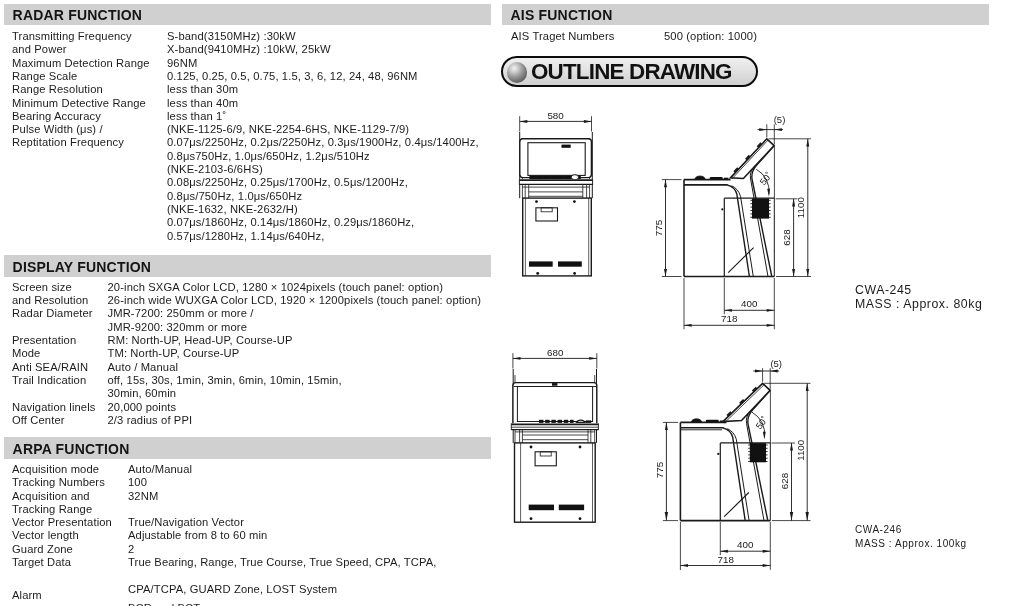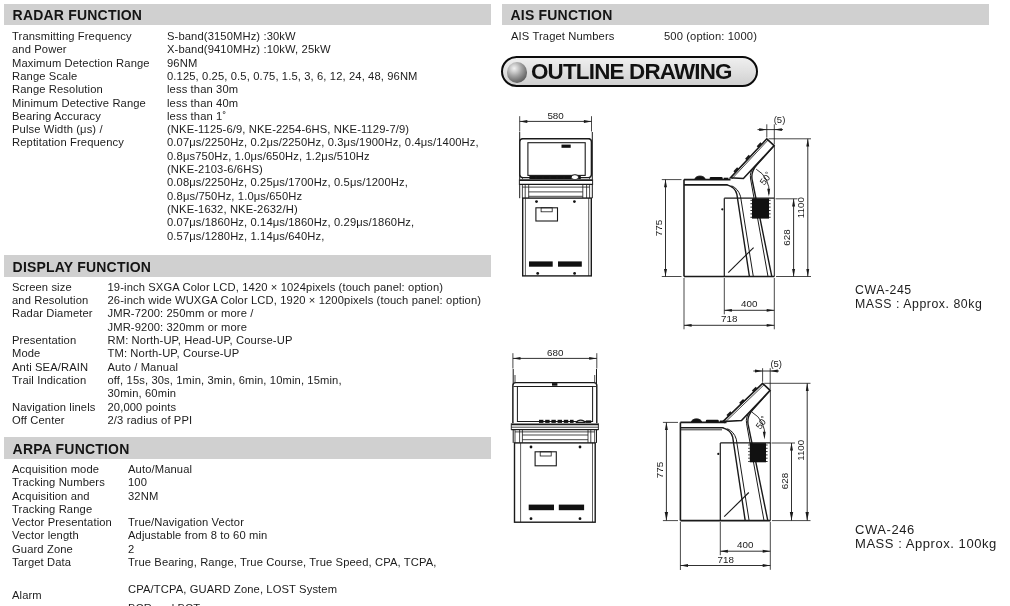--- a/index.html
+++ b/index.html
@@ -58,21 +58,21 @@
 <div class="ln lab" style="top:308.9px;">Radar Diameter</div>
 <div class="ln lab" style="top:335.5px;">Presentation</div>
 <div class="ln lab" style="top:348.8px;">Mode</div>
 <div class="ln lab" style="top:362.1px;">Anti SEA/RAIN</div>
 <div class="ln lab" style="top:375.4px;">Trail Indication</div>
 <div class="ln lab" style="top:402.0px;">Navigation linels</div>
 <div class="ln lab" style="top:415.3px;">Off Center</div>
 </div>
 
 <div>
-<div class="ln" style="left:107.5px;top:282.3px;">19-inch SXGA Color LCD, 1420 × 1024pixels (touch panel: option)</div>
+<div class="ln" style="left:107.5px;top:282.3px;">20-inch SXGA Color LCD, 1280 × 1024pixels (touch panel: option)</div>
 <div class="ln" style="left:107.5px;top:295.6px;">26-inch wide WUXGA Color LCD, 1920 × 1200pixels (touch panel: option)</div>
 <div class="ln" style="left:107.5px;top:308.9px;">JMR-7200: 250mm or more /</div>
 <div class="ln" style="left:107.5px;top:322.2px;">JMR-9200: 320mm or more</div>
 <div class="ln" style="left:107.5px;top:335.5px;">RM: North-UP, Head-UP, Course-UP</div>
 <div class="ln" style="left:107.5px;top:348.8px;">TM: North-UP, Course-UP</div>
 <div class="ln" style="left:107.5px;top:362.1px;">Auto / Manual</div>
 <div class="ln" style="left:107.5px;top:375.4px;">off, 15s, 30s, 1min, 3min, 6min, 10min, 15min,</div>
 <div class="ln" style="left:107.5px;top:388.7px;">30min, 60min</div>
 <div class="ln" style="left:107.5px;top:402.0px;">20,000 points</div>
 <div class="ln" style="left:107.5px;top:415.3px;">2/3 radius of PPI</div>
@@ -116,21 +116,21 @@
      background:linear-gradient(180deg,#efefef 0%,#e2e2e2 45%,#d0d0d0 100%);"></div>
 
 <div style="position:absolute;left:506.6px;top:61.9px;width:20.9px;height:20.9px;border-radius:50%;
      background:radial-gradient(circle 16px at 7.2px 6.4px, #f2f2f2 0%, #d0d0d0 22%, #a2a2a2 48%, #787878 75%, #565656 100%);"></div>
 
 <div style="position:absolute;left:531px;top:59px;font-size:22.4px;font-weight:bold;color:#111;
      letter-spacing:-0.8px;">OUTLINE DRAWING</div>
 
 <div class="ln" style="left:855px;top:284.2px;font-size:12.3px;line-height:14.1px;letter-spacing:0.55px;">CWA-245<br>MASS : Approx. 80kg</div>
 
-<div class="ln" style="left:855px;top:524.3px;font-size:13px;line-height:14.1px;letter-spacing:0.55px;">CWA-246<br>MASS : Approx. 100kg</div>
+<div class="ln" style="left:855px;top:524.3px;font-size:10px;line-height:14.1px;letter-spacing:0.55px;">CWA-246<br>MASS : Approx. 100kg</div>
 
 <svg width="1010" height="606" viewBox="0 0 1010 606" fill="none" stroke-linecap="butt">
 
 <g>
 <text x="555.6" y="118.8" text-anchor="middle" font-size="9.8">580</text>
 <line x1="519.7" y1="121.4" x2="591.5" y2="121.4" stroke="#1a1a1a" stroke-width="0.9"></line>
 <polygon points="519.7,121.4 527.3,122.9 527.3,120.0" fill="#1a1a1a"></polygon>
 <polygon points="591.5,121.4 583.9,120.0 583.9,122.9" fill="#1a1a1a"></polygon>
 <line x1="519.7" y1="116.2" x2="519.7" y2="131.5" stroke="#1a1a1a" stroke-width="0.8"></line>
 <line x1="591.5" y1="116.2" x2="591.5" y2="131.5" stroke="#1a1a1a" stroke-width="0.8"></line>

